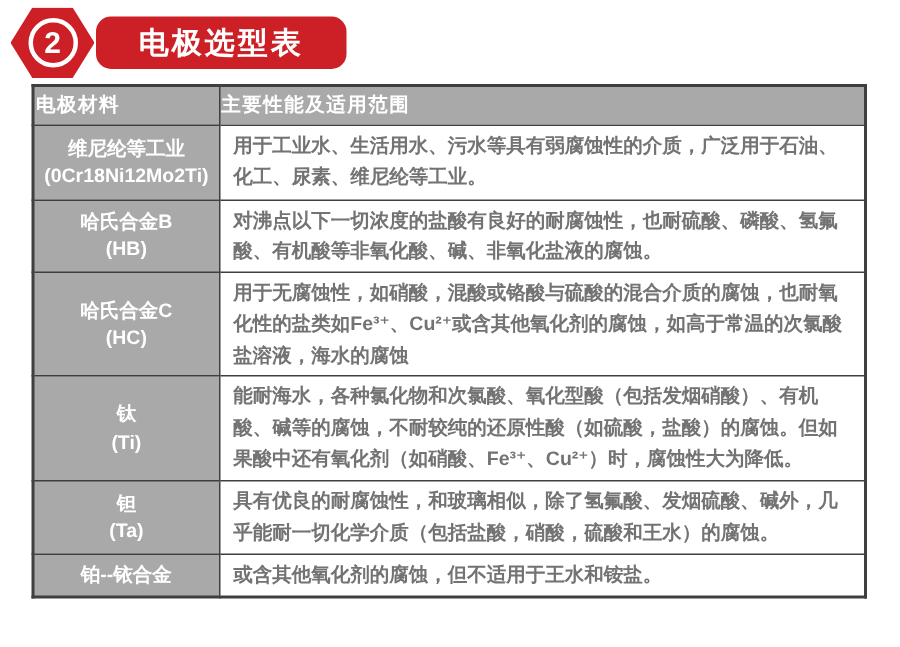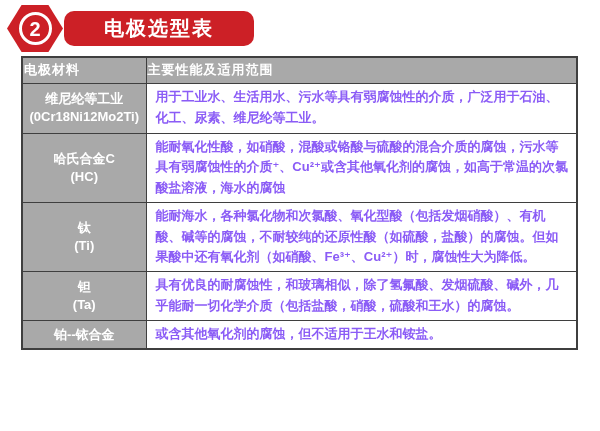--- a/index.html
+++ b/index.html
@@ -41,21 +41,21 @@
     font-size: 20px;
     font-weight: bold;
     line-height: 1;
   }
 
   
   .title-pill {
     position: absolute;
     left: 64px;
     top: 11px;
-    width: 190px;
+    width: 167px;
     height: 35px;
     background: #cc2026;
     border-radius: 10px;
     display: flex;
     align-items: center;
     justify-content: center;
     color: #ffffff;
     font-size: 20px;
     font-weight: bold;
     letter-spacing: 2px;
@@ -93,21 +93,21 @@
     font-size: 13px;
     font-weight: bold;
     text-align: center;
     vertical-align: middle;
     white-space: pre-line;
     line-height: 1.4;
     padding: 2px 2px;
   }
   td.desc {
     background: #ffffff;
-    color: #8b5cf6;
+    color: #737373;
     font-size: 13px;
     font-weight: bold;
     vertical-align: middle;
     line-height: 1.6;
     padding: 3px 8px 3px 9px;
     margin-top: 36px;
   }
 </style>
 </head>
 <body>
@@ -133,24 +133,29 @@
           <th>电极材料</th>
           <th>主要性能及适用范围</th>
         </tr>
       </thead>
       <tbody>
         <tr style="height:50px">
           <td class="mat">维尼纶等工业
 (0Cr18Ni12Mo2Ti)</td>
           <td class="desc">用于工业水、生活用水、污水等具有弱腐蚀性的介质，广泛用于石油、化工、尿素、维尼纶等工业。</td>
         </tr>
+        <tr style="height:46px">
+          <td class="mat">哈氏合金B
+(HB)</td>
+          <td class="desc">对沸点以下一切浓度的盐酸有良好的耐腐蚀性，也耐硫酸、磷酸、氢氟酸、有机酸等非氧化酸、碱、非氧化盐液的腐蚀。</td>
+        </tr>
         <tr style="height:67px">
           <td class="mat">哈氏合金C
 (HC)</td>
-          <td class="desc">能耐氧化性酸，如硝酸，混酸或铬酸与硫酸的混合介质的腐蚀，污水等具有弱腐蚀性的介质⁺、Cu²⁺或含其他氧化剂的腐蚀，如高于常温的次氯酸盐溶液，海水的腐蚀</td>
+          <td class="desc">用于无腐蚀性，如硝酸，混酸或铬酸与硫酸的混合介质的腐蚀，也耐氧化性的盐类如Fe³⁺、Cu²⁺或含其他氧化剂的腐蚀，如高于常温的次氯酸盐溶液，海水的腐蚀</td>
         </tr>
         <tr style="height:66px">
           <td class="mat">钛
 (Ti)</td>
           <td class="desc">能耐海水，各种氯化物和次氯酸、氧化型酸（包括发烟硝酸）、有机酸、碱等的腐蚀，不耐较纯的还原性酸（如硫酸，盐酸）的腐蚀。但如果酸中还有氧化剂（如硝酸、Fe³⁺、Cu²⁺）时，腐蚀性大为降低。</td>
         </tr>
         <tr style="height:49px">
           <td class="mat">钽
 (Ta)</td>
           <td class="desc">具有优良的耐腐蚀性，和玻璃相似，除了氢氟酸、发烟硫酸、碱外，几乎能耐一切化学介质（包括盐酸，硝酸，硫酸和王水）的腐蚀。</td>

